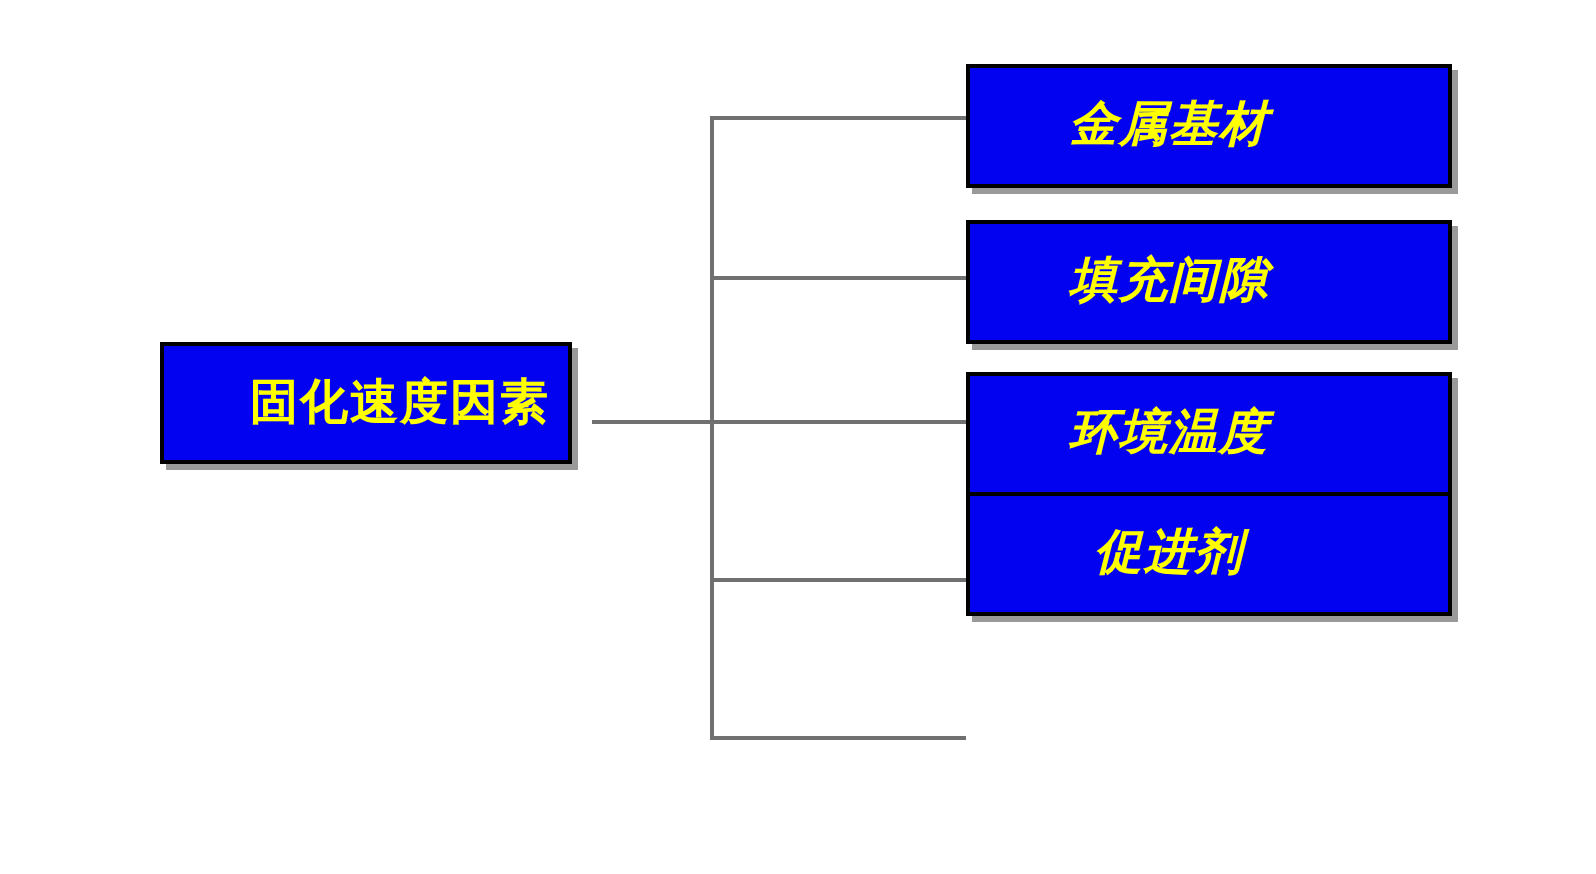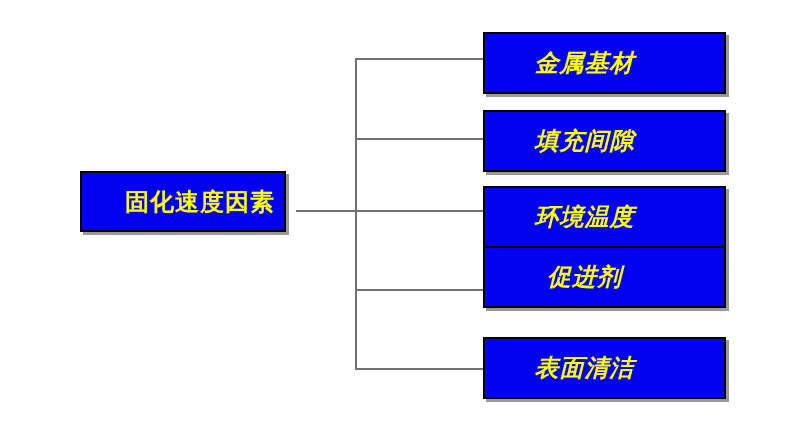--- a/index.html
+++ b/index.html
@@ -88,17 +88,14 @@
   </div>
 
   <div class="node node-child c2">
     <span>环境温度</span>
   </div>
 
   <div class="node node-child c3">
     <span>促进剂</span>
   </div>
 
-  <div class="node node-child c4">
-    <span>表面清洁</span>
-  </div>
 
 </div>
 
 </body></html>

